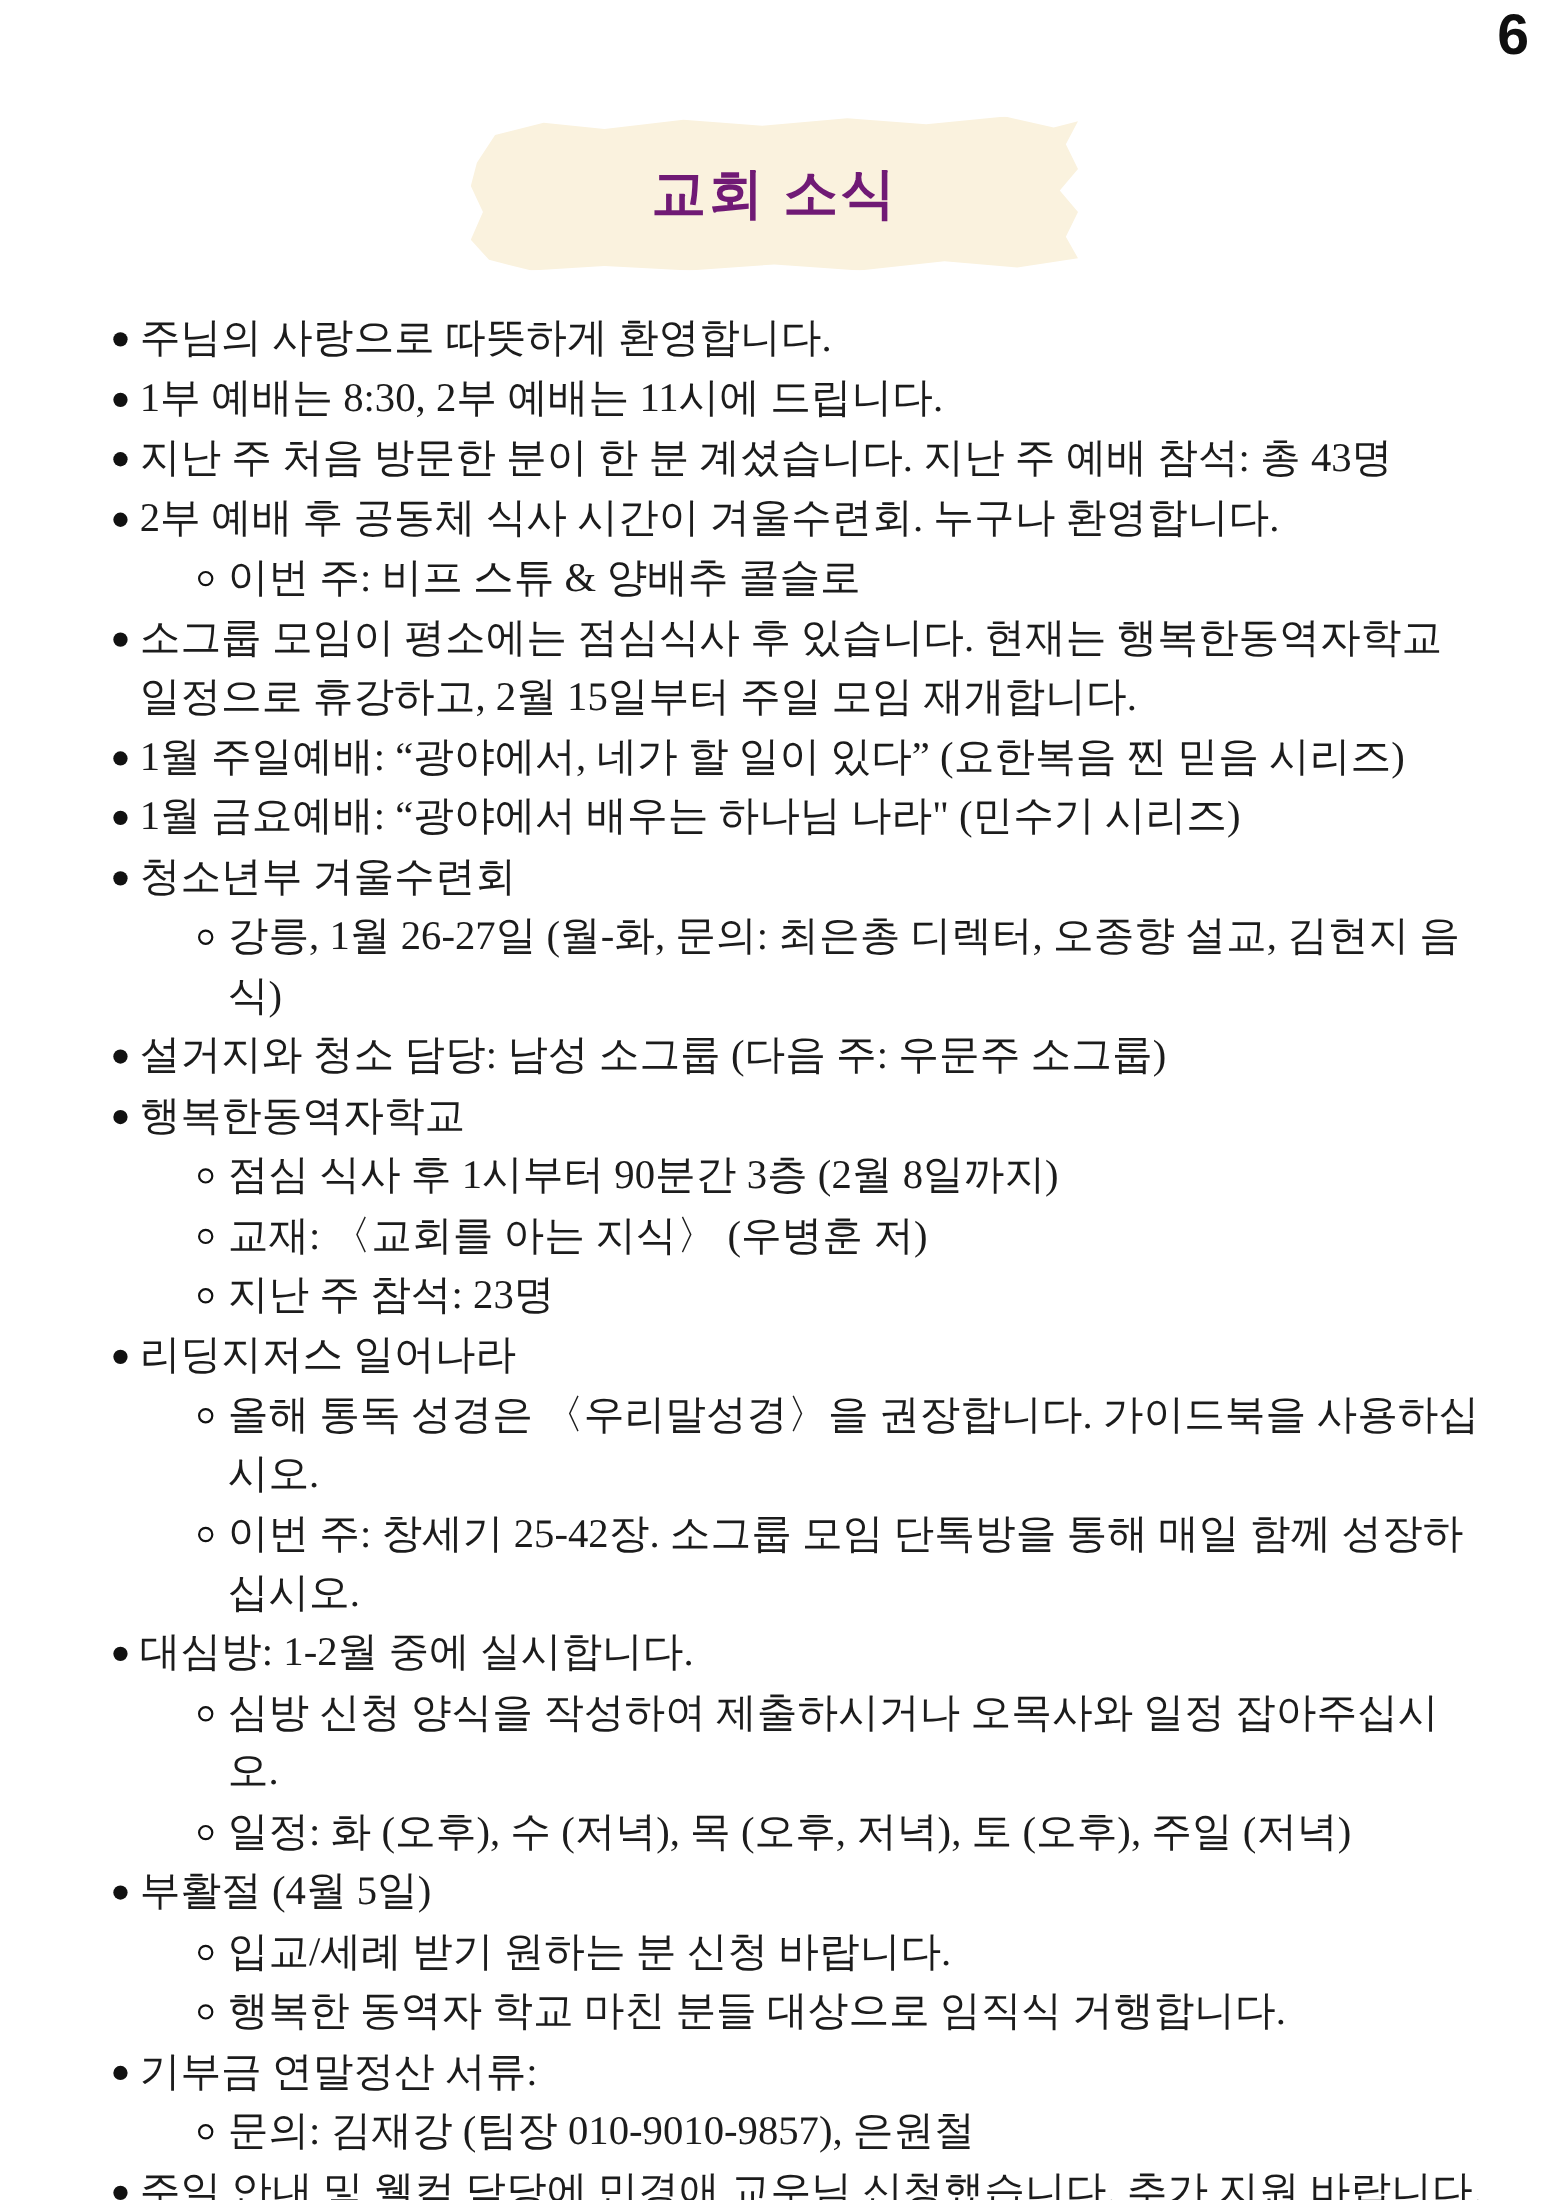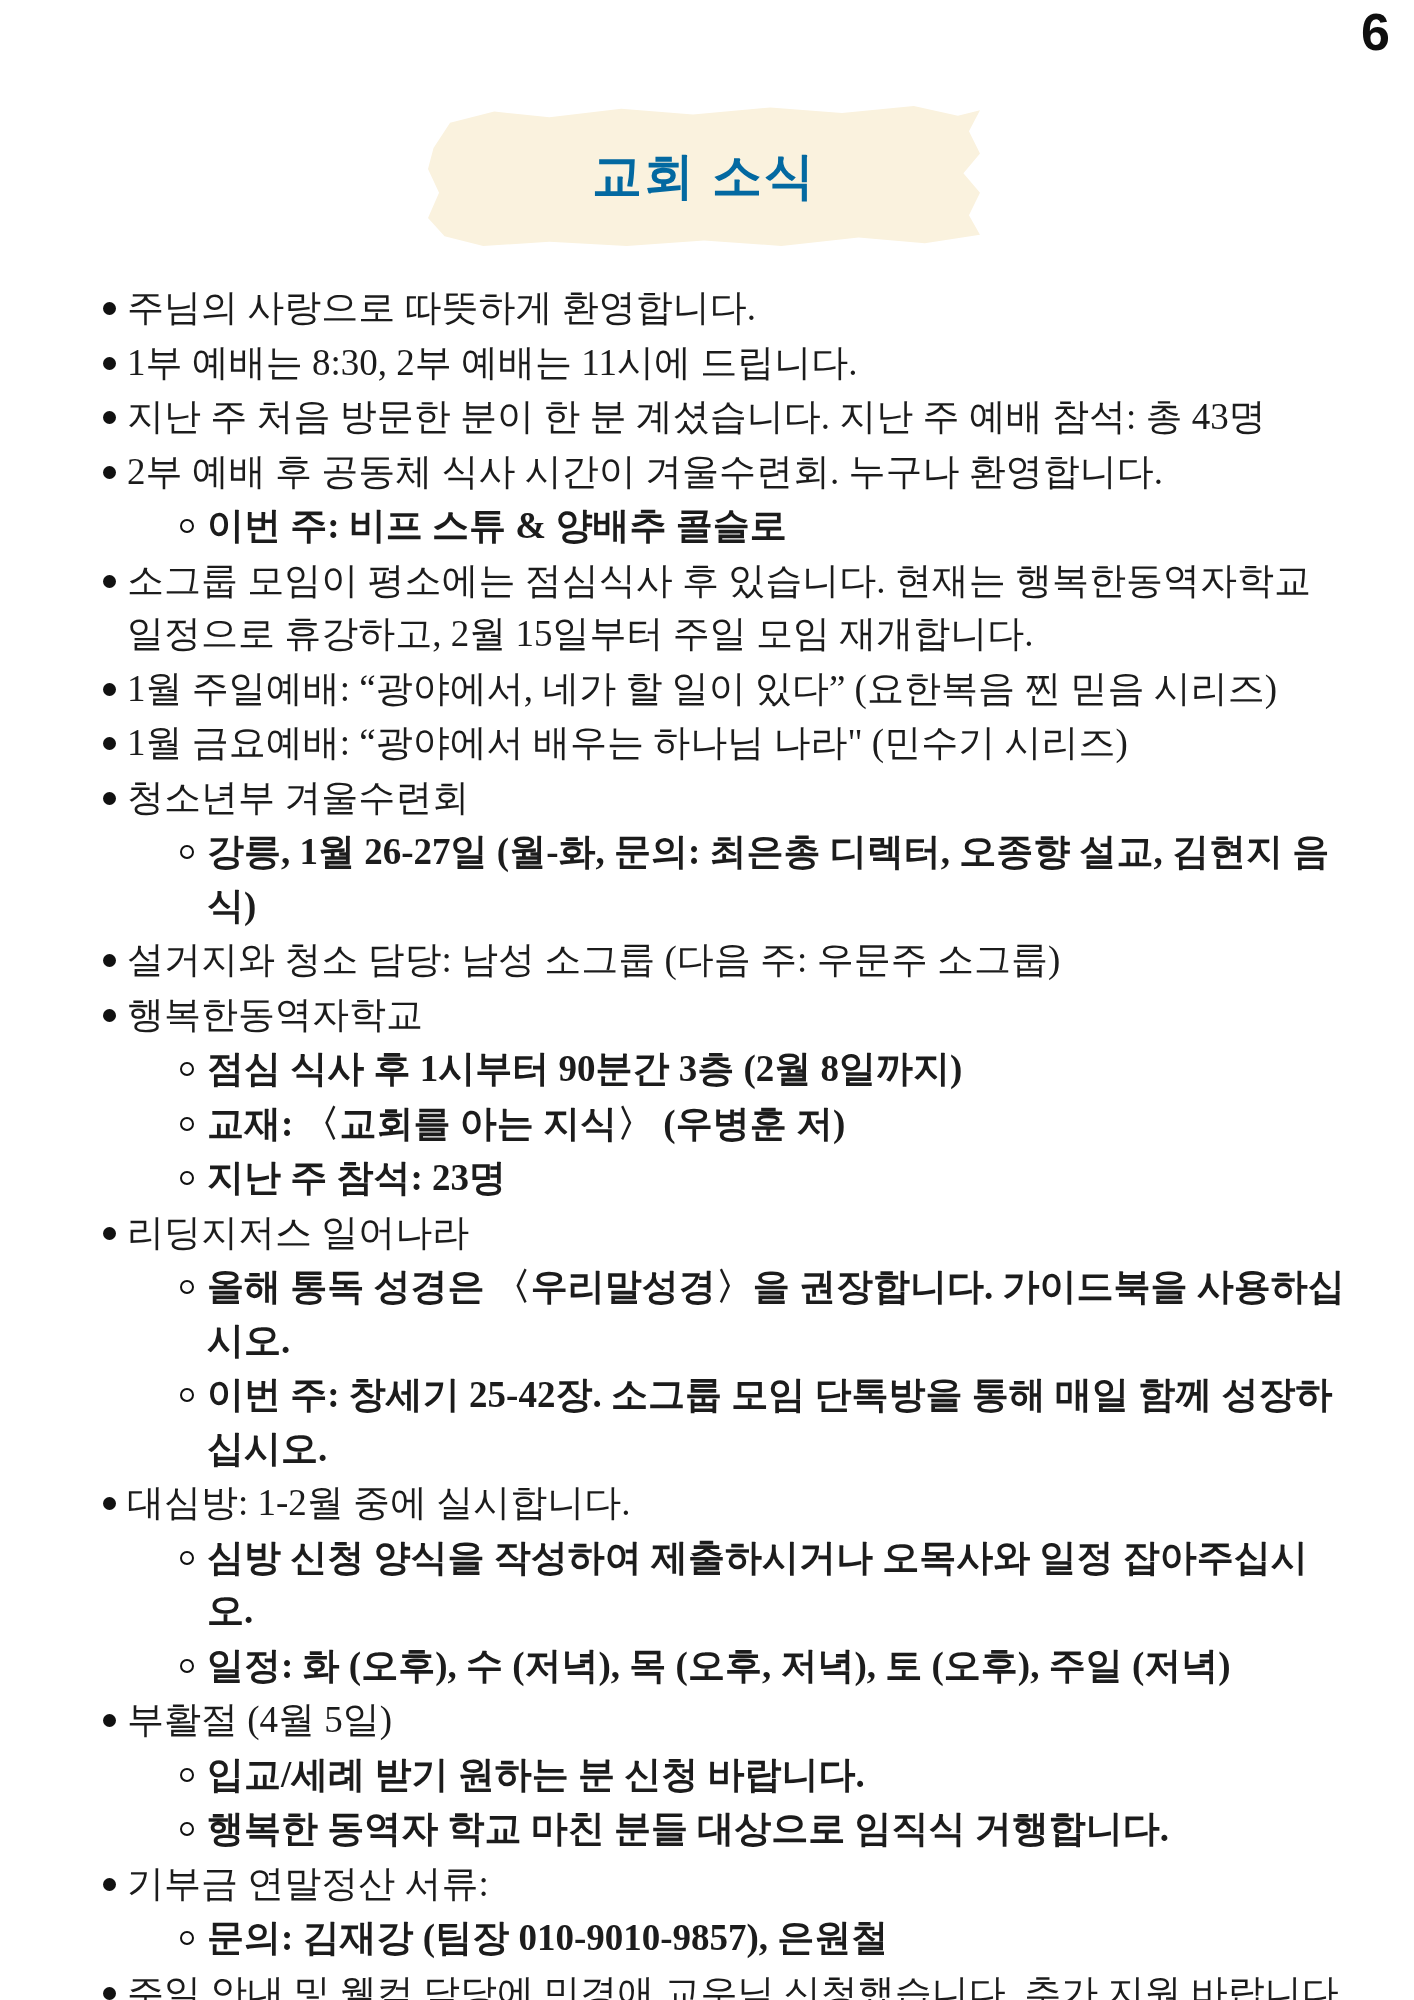--- a/index.html
+++ b/index.html
@@ -46,21 +46,21 @@
       98% 78%, 100% 92%, 90% 98%, 78% 94%, 64% 100%, 50% 96%, 36% 100%,
       22% 97%, 10% 100%, 3% 93%, 0% 80%, 2% 62%, 0% 45%
     );
   }
   .title {
     margin: 16px;
     font-family: "Liberation Sans", "DejaVu Sans", sans-serif;
     font-size: 50px;
     font-weight: 700;
     letter-spacing: 2px;
-    color: #0369a1;
+    color: #701a75;
   }
   ul.announcements {
     position: absolute;
     left: 0;
     top: 280px;
     width: 1254px;
     margin: 0;
     padding: 0 60px 0 100px;
     list-style: none;
     font-size: 37px;
@@ -83,21 +83,20 @@
     background: #111111;
   }
   ul.sub {
     list-style: none;
     margin: 0;
     padding: 0;
   }
   li.l2 {
     position: relative;
     padding-left: 79px;
-    font-weight: bold;
   }
   li.l2::before {
     content: "";
     position: absolute;
     left: 52px;
     top: 20px;
     width: 14px;
     height: 14px;
     border-radius: 50%;
     border: 2.5px solid #111111;

